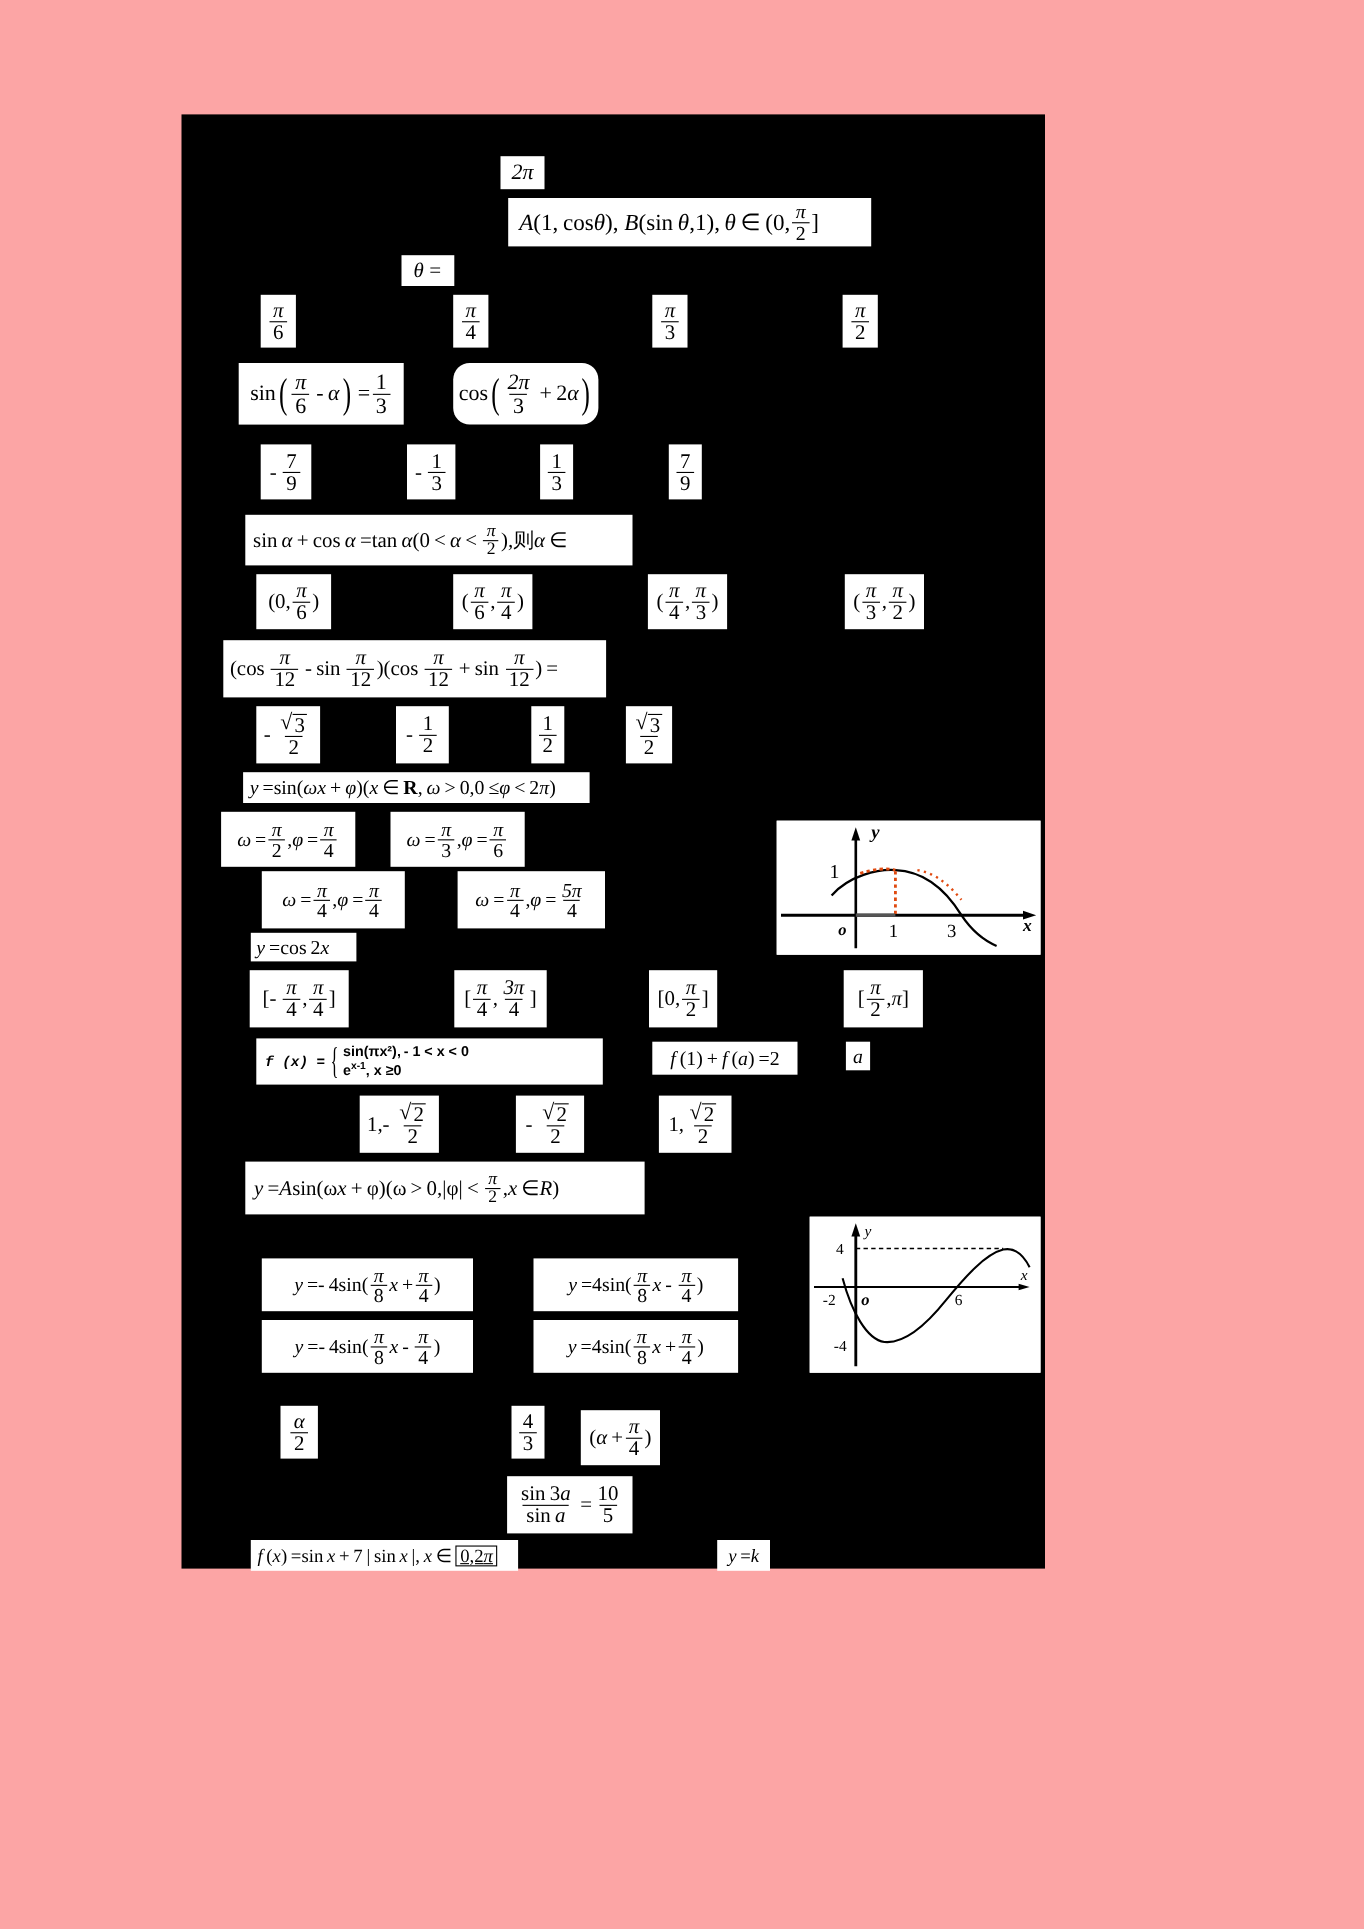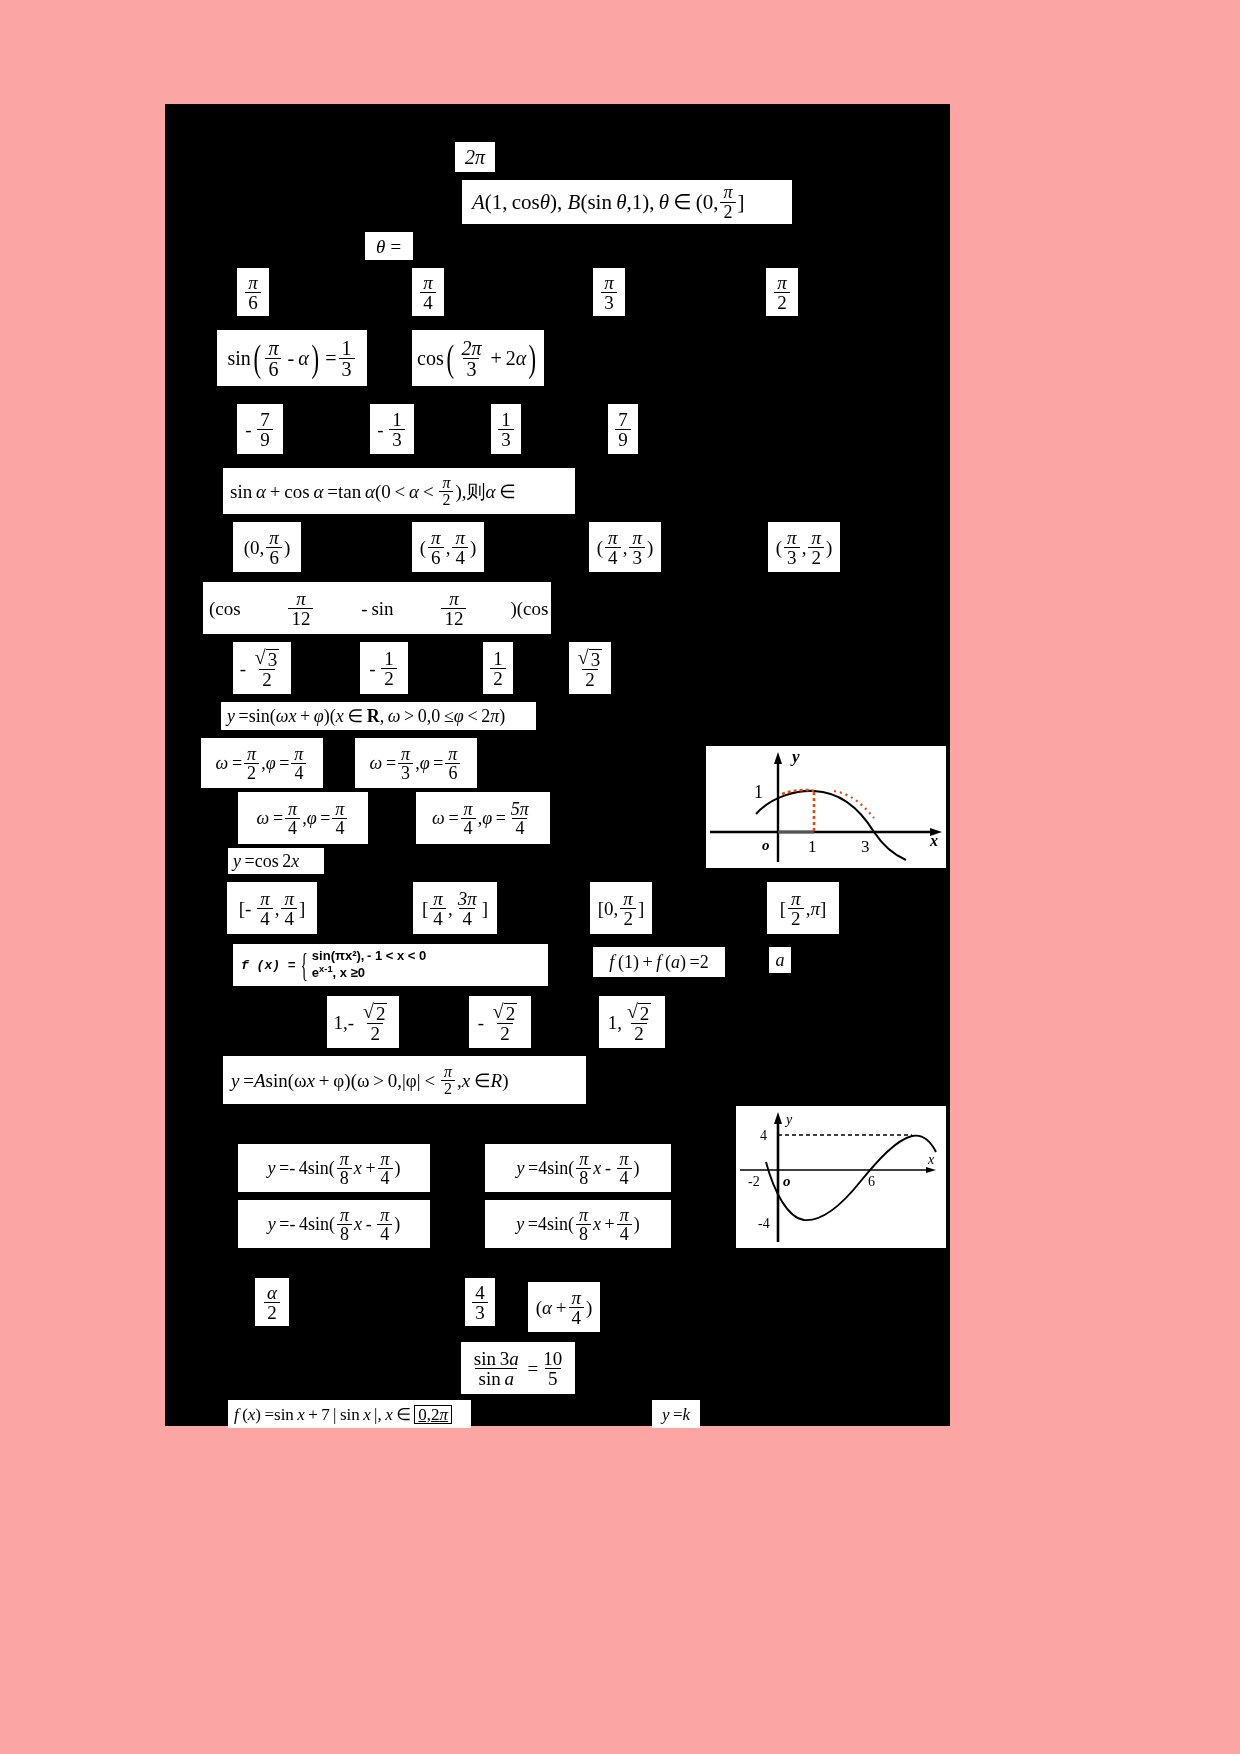--- a/index.html
+++ b/index.html
@@ -88,21 +88,21 @@
         </span>
     <span> - </span>
         <span class="it">α</span>
         <span class="bigp">)</span>
     <span> =</span>
     <span class="fr">
           <span class="nu">1</span>
           <span class="de">3</span>
         </span>
   </div>
-  <div class="f" style="left:247px;top:226px;width:132px;height:56px;font-size:20px;">
+  <div class="f" style="left:247px;top:226px;width:132px;height:56px;font-size:20px;border-radius:15px;">
     <span>cos</span>
         <span class="bigp">(</span>
     <span class="fr">
           <span class="nu it">2π</span>
           <span class="de">3</span>
         </span>
     <span> + 2</span>
         <span class="it">α</span>
         <span class="bigp">)</span>
   </div>
@@ -194,21 +194,21 @@
           <span class="de">3</span>
         </span>
     <span>,</span>
         <span class="fr">
           <span class="nu it">π</span>
           <span class="de">2</span>
         </span>
         <span>)</span>
   </div>
 
-  <div class="f" style="left:38px;top:478px;width:348px;height:52px;font-size:19px;justify-content:flex-start;padding-left:6px;gap:42px;">
+  <div class="f" style="left:38px;top:478px;width:348px;height:52px;font-size:19px;justify-content:flex-start;padding-left:6px;">
     <span>(cos </span>
         <span class="fr">
           <span class="nu it">π</span>
           <span class="de">12</span>
         </span>
     <span> - sin </span>
         <span class="fr">
           <span class="nu it">π</span>
           <span class="de">12</span>
         </span>

